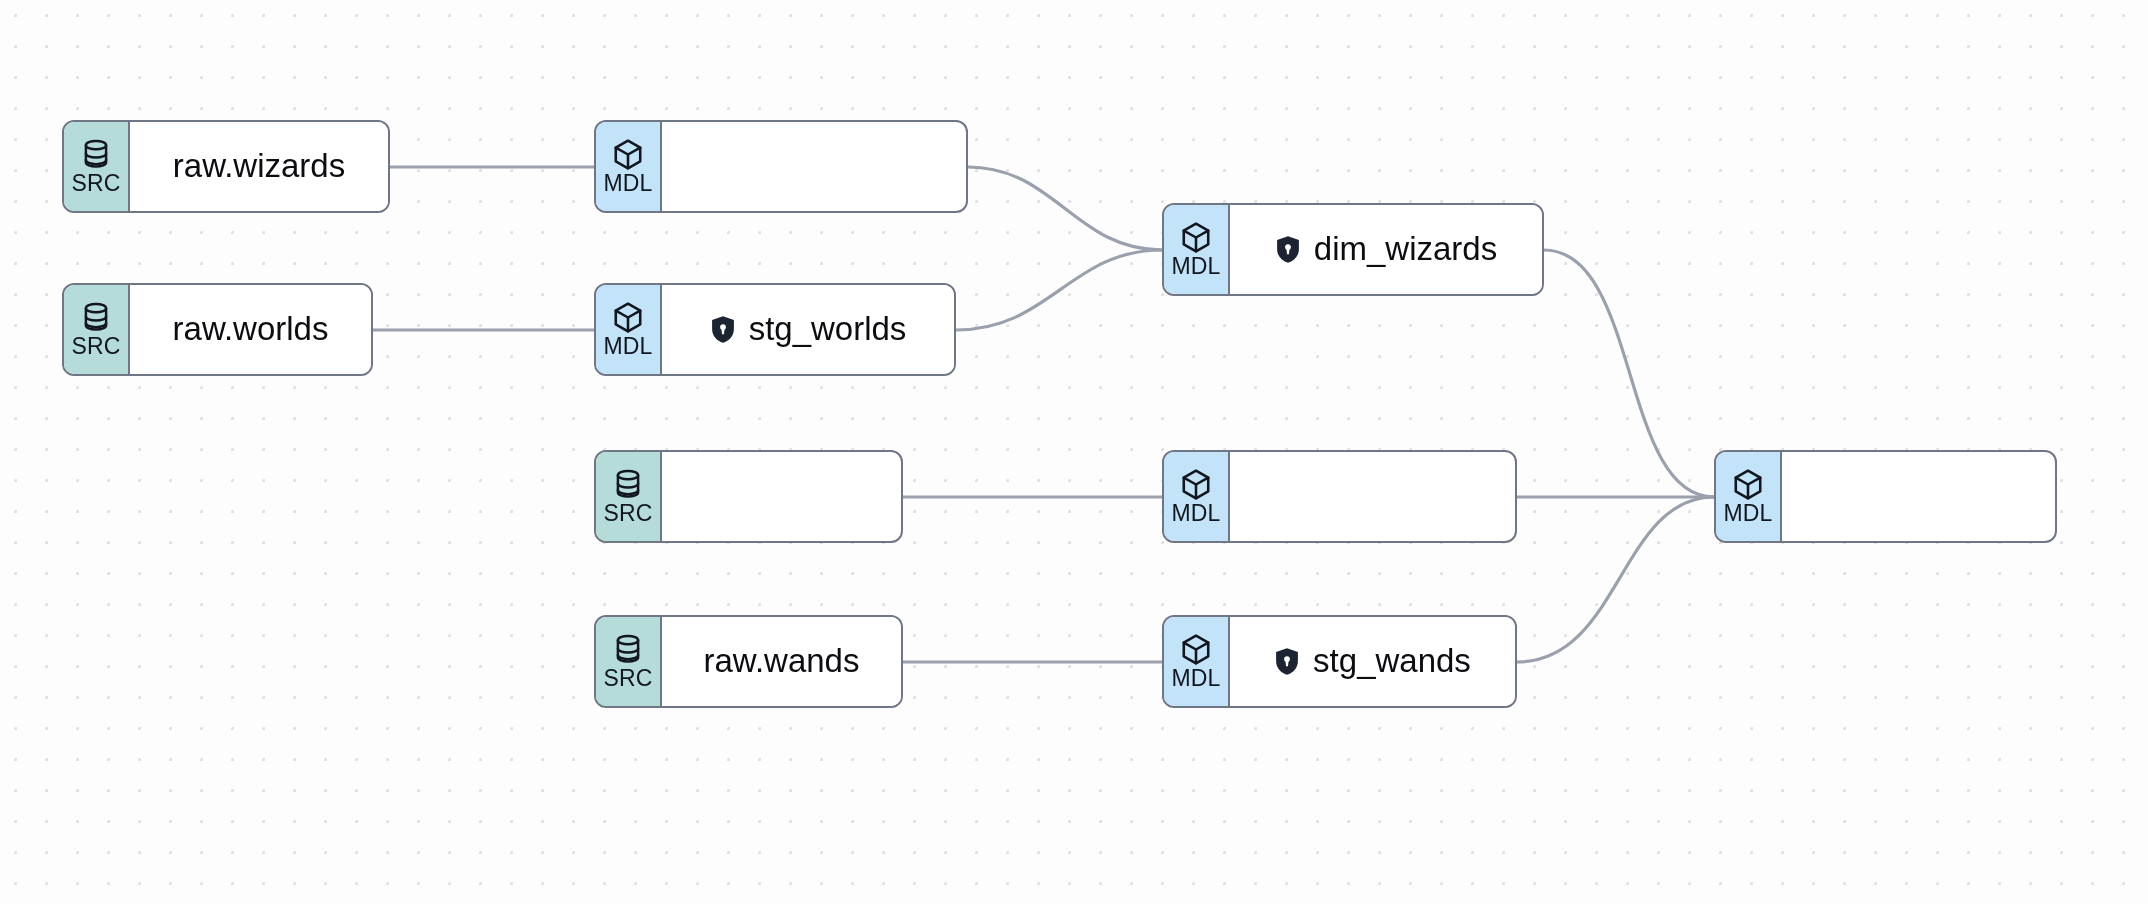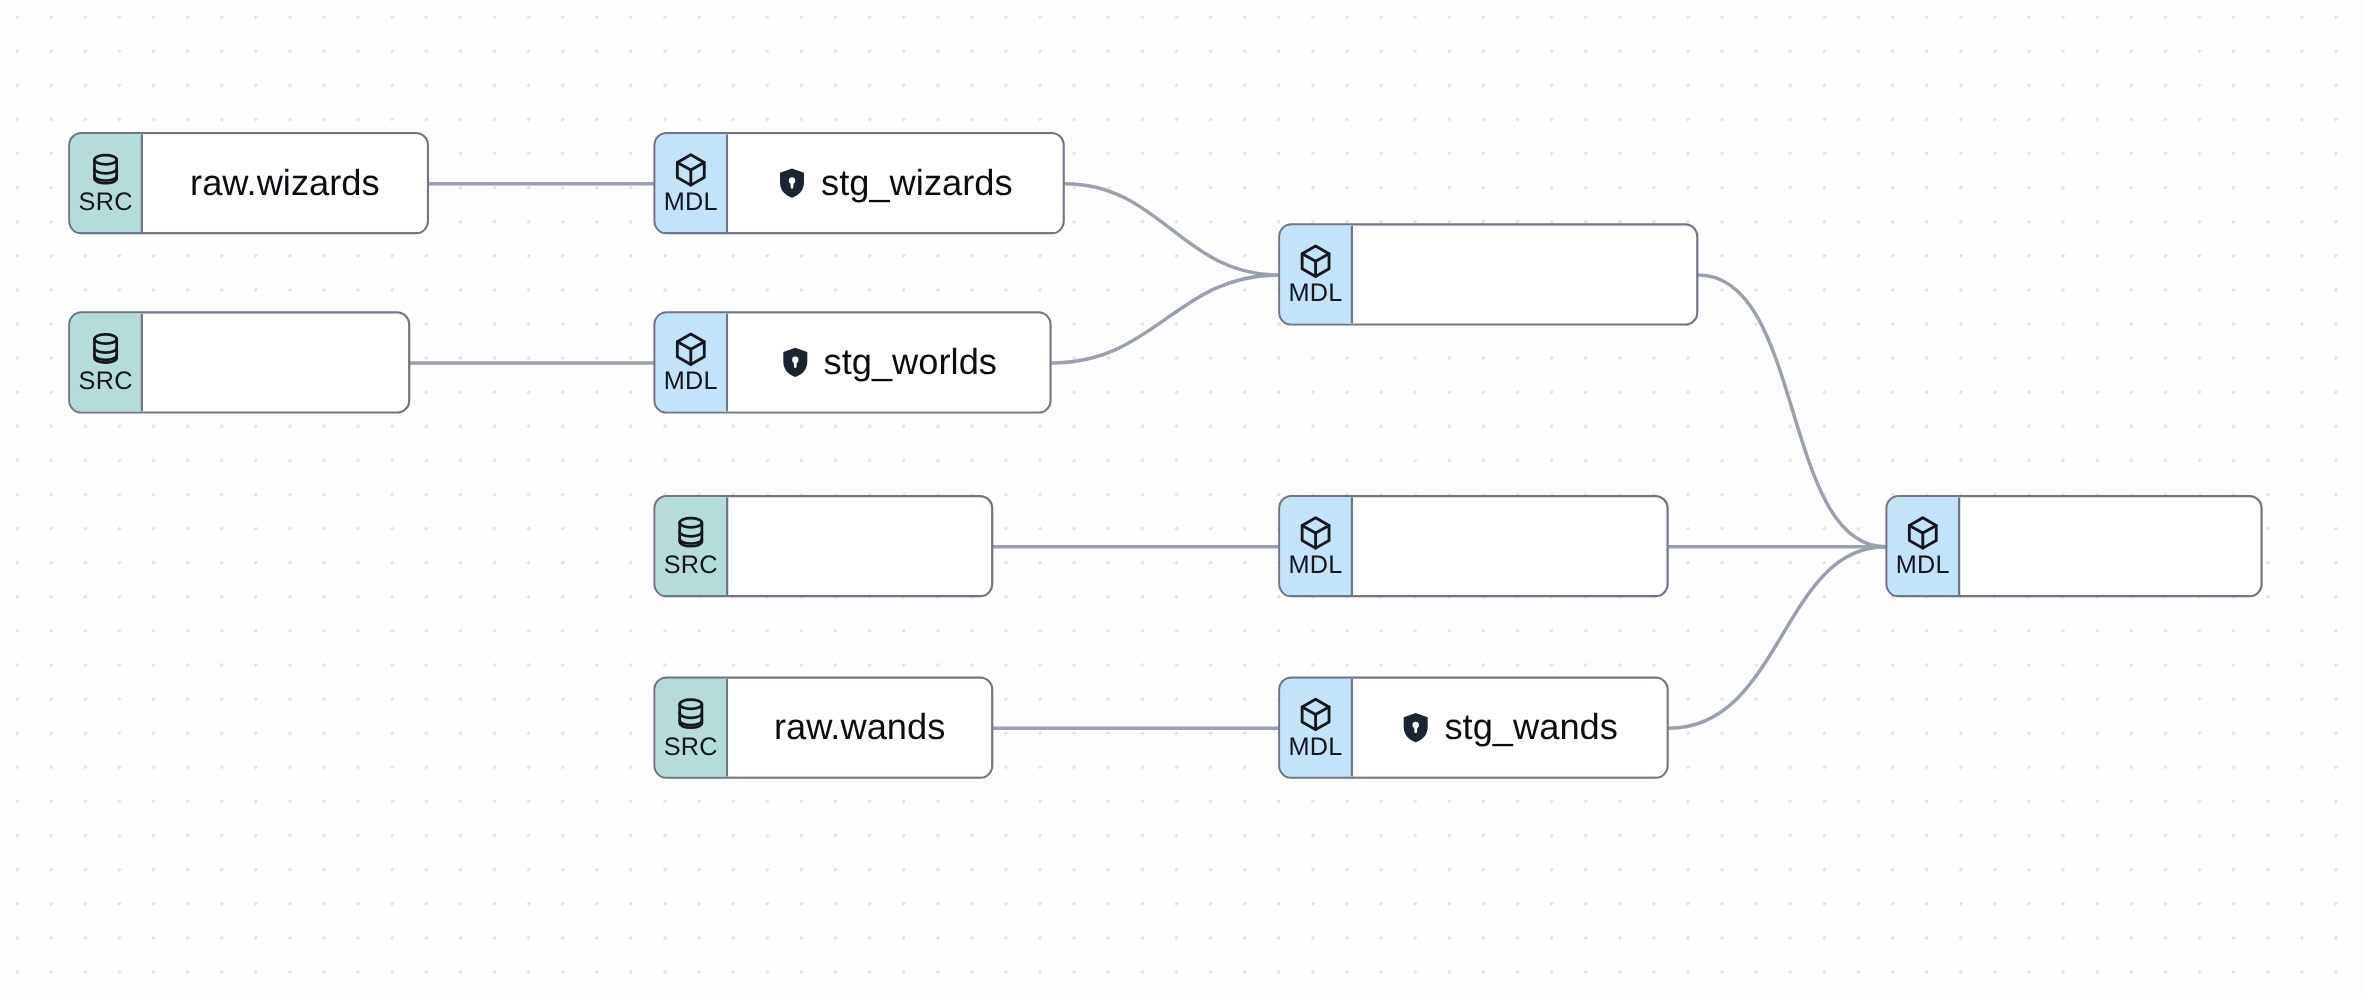--- a/index.html
+++ b/index.html
@@ -137,20 +137,23 @@
       <div class="node src" style="left: 62px; top: 283px; width: 311px; height: 93px; border-color: rgb(111, 118, 134);">
         <div class="node-badge" style="background: rgb(182, 220, 217); border-right-color: rgb(111, 118, 134);">
           <span class="badge-icon"><svg width="30" height="32" viewBox="0 0 24 26" fill="none" stroke="#11161f" stroke-width="2" stroke-linecap="round" stroke-linejoin="round">
               <ellipse cx="12" cy="5" rx="8.2" ry="3.4"></ellipse>
               <path d="M3.8 5 v14 a8.2 3.4 0 0 0 16.4 0 V5"></path>
               <path d="M3.8 11.7 a8.2 3.4 0 0 0 16.4 0"></path>
               <path d="M3.8 17 a8.2 3.4 0 0 0 16.4 0"></path>
             </svg></span>
           <span class="badge-text">SRC</span>
         </div>
+        <div class="node-body">
+          <span class="node-label">raw.worlds</span>
+        </div>
       </div>
       <div class="node src" style="left: 594px; top: 450px; width: 309px; height: 93px; border-color: rgb(111, 118, 134);">
         <div class="node-badge" style="background: rgb(182, 220, 217); border-right-color: rgb(111, 118, 134);">
           <span class="badge-icon"><svg width="30" height="32" viewBox="0 0 24 26" fill="none" stroke="#11161f" stroke-width="2" stroke-linecap="round" stroke-linejoin="round">
               <ellipse cx="12" cy="5" rx="8.2" ry="3.4"></ellipse>
               <path d="M3.8 5 v14 a8.2 3.4 0 0 0 16.4 0 V5"></path>
               <path d="M3.8 11.7 a8.2 3.4 0 0 0 16.4 0"></path>
               <path d="M3.8 17 a8.2 3.4 0 0 0 16.4 0"></path>
             </svg></span>
           <span class="badge-text">SRC</span>
@@ -164,63 +167,63 @@
               <path d="M3.8 11.7 a8.2 3.4 0 0 0 16.4 0"></path>
               <path d="M3.8 17 a8.2 3.4 0 0 0 16.4 0"></path>
             </svg></span>
           <span class="badge-text">SRC</span>
         </div>
         <div class="node-body">
           <span class="node-label">raw.wands</span>
         </div>
       </div>
       <div class="node mdl" style="left: 594px; top: 120px; width: 374px; height: 93px; border-color: rgb(111, 118, 134);">
+        <div class="node-badge" style="background: rgb(195, 227, 248); border-right-color: rgb(111, 118, 134);">
+          <span class="badge-icon"><svg width="32" height="33" viewBox="0 0 26 27" fill="none" stroke="#11161f" stroke-width="2.1" stroke-linecap="round" stroke-linejoin="round">
+              <path d="M13 2.2 L23 7.9 L23 19.1 L13 24.8 L3 19.1 L3 7.9 Z"></path>
+              <path d="M3 7.9 L13 13.5 L23 7.9"></path>
+              <path d="M13 13.5 L13 24.8"></path>
+            </svg></span>
+          <span class="badge-text">MDL</span>
+        </div>
+      </div>
+      <div class="node mdl" style="left: 594px; top: 283px; width: 362px; height: 93px; border-color: rgb(111, 118, 134);">
         <div class="node-badge" style="background: rgb(195, 227, 248); border-right-color: rgb(111, 118, 134);">
           <span class="badge-icon"><svg width="32" height="33" viewBox="0 0 26 27" fill="none" stroke="#11161f" stroke-width="2.1" stroke-linecap="round" stroke-linejoin="round">
               <path d="M13 2.2 L23 7.9 L23 19.1 L13 24.8 L3 19.1 L3 7.9 Z"></path>
               <path d="M3 7.9 L13 13.5 L23 7.9"></path>
               <path d="M13 13.5 L13 24.8"></path>
             </svg></span>
           <span class="badge-text">MDL</span>
         </div>
         <div class="node-body">
           <span class="shield-icon"><svg width="26" height="29" viewBox="0 0 22 25">
               <path d="M11 1 L20.4 4.3 V12 C20.4 18.1 16.3 22.2 11 24 C5.7 22.2 1.6 18.1 1.6 12 V4.3 Z" fill="#1b2430"></path>
               <circle cx="11" cy="10.4" r="2.5" fill="#ffffff"></circle>
               <path d="M9.5 10.4 h3 l-0.65 6.2 h-1.7 Z" fill="#ffffff"></path>
             </svg></span>
-          <span class="node-label">stg_wizards</span>
-        </div>
-      </div>
-      <div class="node mdl" style="left: 594px; top: 283px; width: 362px; height: 93px; border-color: rgb(111, 118, 134);">
+          <span class="node-label">stg_worlds</span>
+        </div>
+      </div>
+      <div class="node mdl" style="left: 1162px; top: 203px; width: 382px; height: 93px; border-color: rgb(111, 118, 134);">
         <div class="node-badge" style="background: rgb(195, 227, 248); border-right-color: rgb(111, 118, 134);">
           <span class="badge-icon"><svg width="32" height="33" viewBox="0 0 26 27" fill="none" stroke="#11161f" stroke-width="2.1" stroke-linecap="round" stroke-linejoin="round">
               <path d="M13 2.2 L23 7.9 L23 19.1 L13 24.8 L3 19.1 L3 7.9 Z"></path>
               <path d="M3 7.9 L13 13.5 L23 7.9"></path>
               <path d="M13 13.5 L13 24.8"></path>
             </svg></span>
           <span class="badge-text">MDL</span>
         </div>
         <div class="node-body">
           <span class="shield-icon"><svg width="26" height="29" viewBox="0 0 22 25">
               <path d="M11 1 L20.4 4.3 V12 C20.4 18.1 16.3 22.2 11 24 C5.7 22.2 1.6 18.1 1.6 12 V4.3 Z" fill="#1b2430"></path>
               <circle cx="11" cy="10.4" r="2.5" fill="#ffffff"></circle>
               <path d="M9.5 10.4 h3 l-0.65 6.2 h-1.7 Z" fill="#ffffff"></path>
             </svg></span>
-          <span class="node-label">stg_worlds</span>
-        </div>
-      </div>
-      <div class="node mdl" style="left: 1162px; top: 203px; width: 382px; height: 93px; border-color: rgb(111, 118, 134);">
-        <div class="node-badge" style="background: rgb(195, 227, 248); border-right-color: rgb(111, 118, 134);">
-          <span class="badge-icon"><svg width="32" height="33" viewBox="0 0 26 27" fill="none" stroke="#11161f" stroke-width="2.1" stroke-linecap="round" stroke-linejoin="round">
-              <path d="M13 2.2 L23 7.9 L23 19.1 L13 24.8 L3 19.1 L3 7.9 Z"></path>
-              <path d="M3 7.9 L13 13.5 L23 7.9"></path>
-              <path d="M13 13.5 L13 24.8"></path>
-            </svg></span>
-          <span class="badge-text">MDL</span>
+          <span class="node-label">dim_wizards</span>
         </div>
       </div>
       <div class="node mdl" style="left: 1162px; top: 450px; width: 355px; height: 93px; border-color: rgb(111, 118, 134);">
         <div class="node-badge" style="background: rgb(195, 227, 248); border-right-color: rgb(111, 118, 134);">
           <span class="badge-icon"><svg width="32" height="33" viewBox="0 0 26 27" fill="none" stroke="#11161f" stroke-width="2.1" stroke-linecap="round" stroke-linejoin="round">
               <path d="M13 2.2 L23 7.9 L23 19.1 L13 24.8 L3 19.1 L3 7.9 Z"></path>
               <path d="M3 7.9 L13 13.5 L23 7.9"></path>
               <path d="M13 13.5 L13 24.8"></path>
             </svg></span>
           <span class="badge-text">MDL</span>

